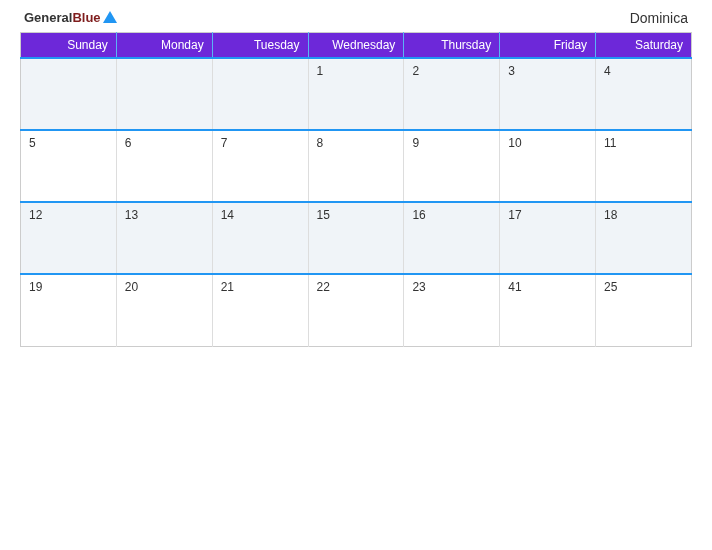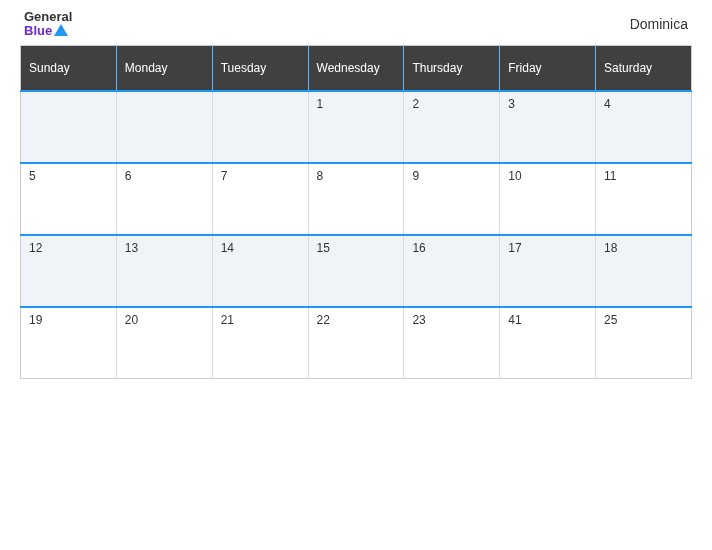--- a/index.html
+++ b/index.html
@@ -18,32 +18,32 @@
       width: 100%;
       display: flex;
       align-items: center;
       justify-content: space-between;
       margin-bottom: 6px;
       padding: 0 4px;
     }
 
     .logo {
       display: flex;
-      flex-direction: column;
+      flex-direction: row;
       align-items: flex-start;
       line-height: 1.1;
     }
     .logo-general {
       font-size: 13px;
       color: #333;
       font-weight: bold;
     }
     .logo-blue {
       font-size: 13px;
-      color: #6d28d9;
+      color: #7f1d1d;
       font-weight: bold;
       display: flex;
     }
     .logo-triangle {
       width: 0;
       height: 0;
       border-left: 7px solid transparent;
       border-right: 7px solid transparent;
       border-bottom: 12px solid #2196f3;
       margin-left: 2px;
@@ -65,26 +65,26 @@
       min-width: 80px;
     }
 
     .calendar {
       width: 100%;
       border-collapse: collapse;
       border: 1px solid #ccc;
     }
 
     .calendar thead tr th {
-      background-color: #404040;
+      background-color: #6d28d9;
       color: #fff;
       font-size: 12px;
       font-weight: normal;
-      padding: 15px 8px;
-      text-align: left;
+      padding: 5px 8px;
+      text-align: right;
       border-right: 1px solid #5ab4f5;
     }
     .calendar thead tr th:last-child {
       border-right: none;
     }
 
     .calendar tbody tr {
       height: 72px;
     }
 

